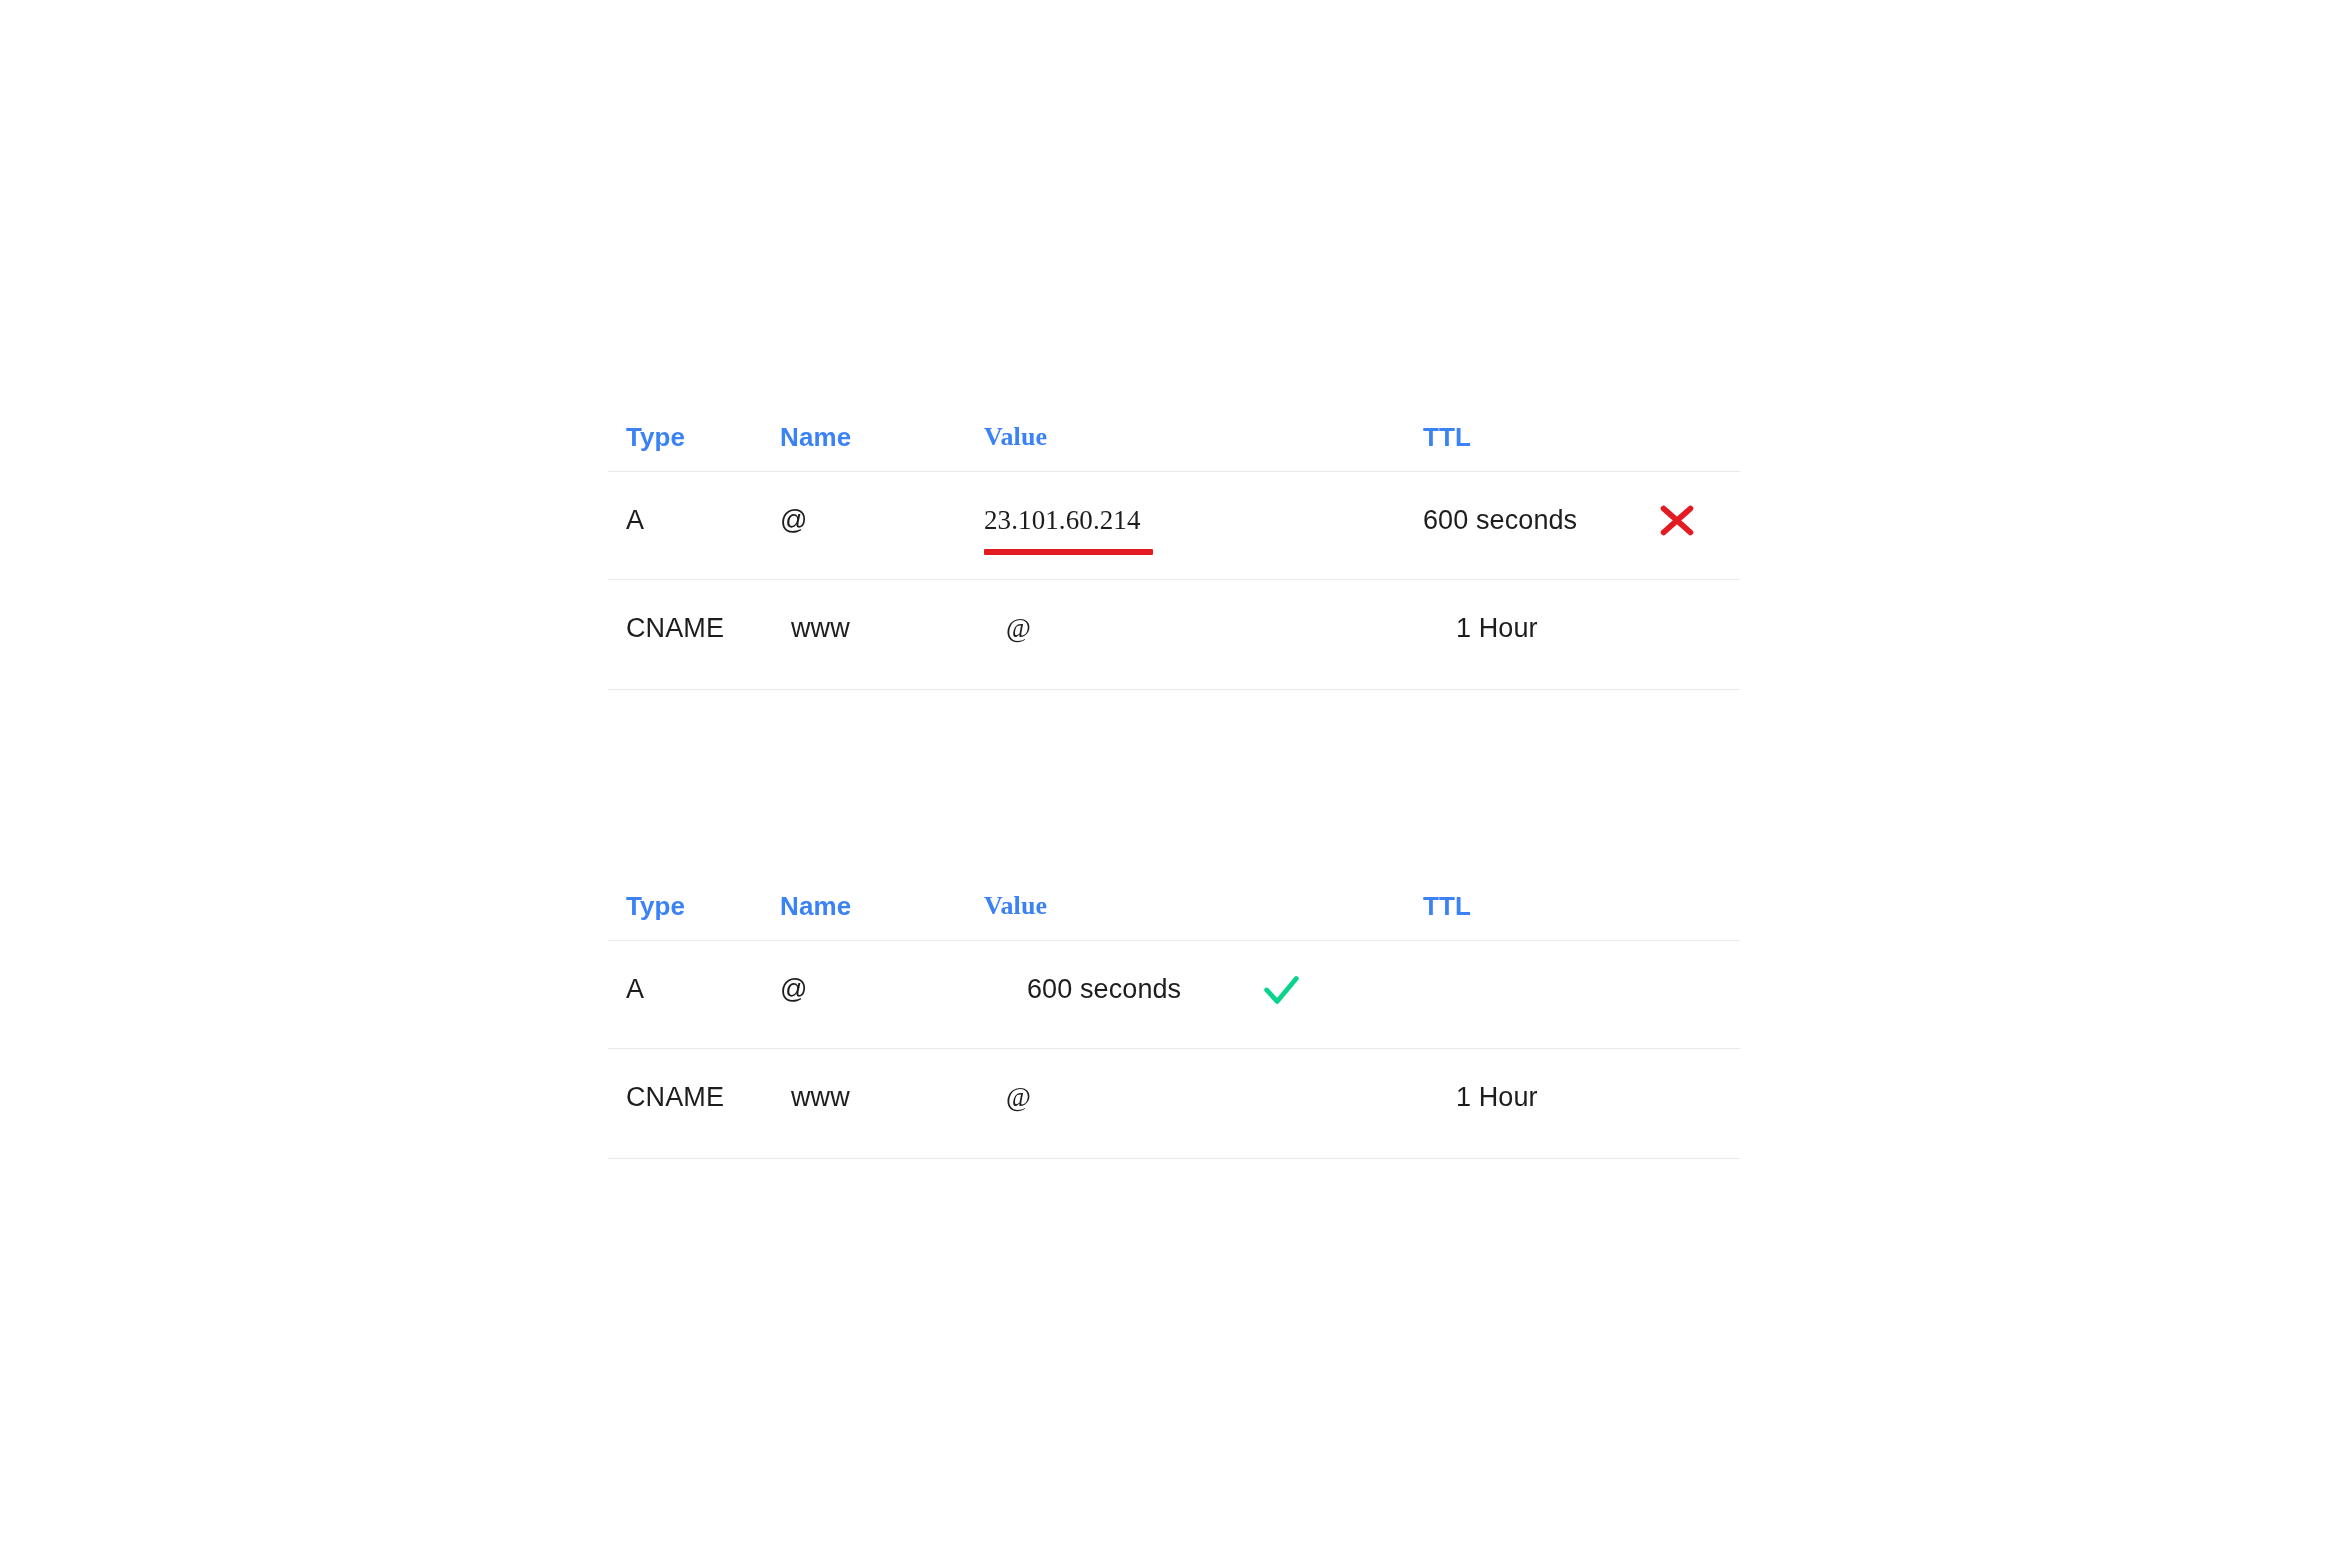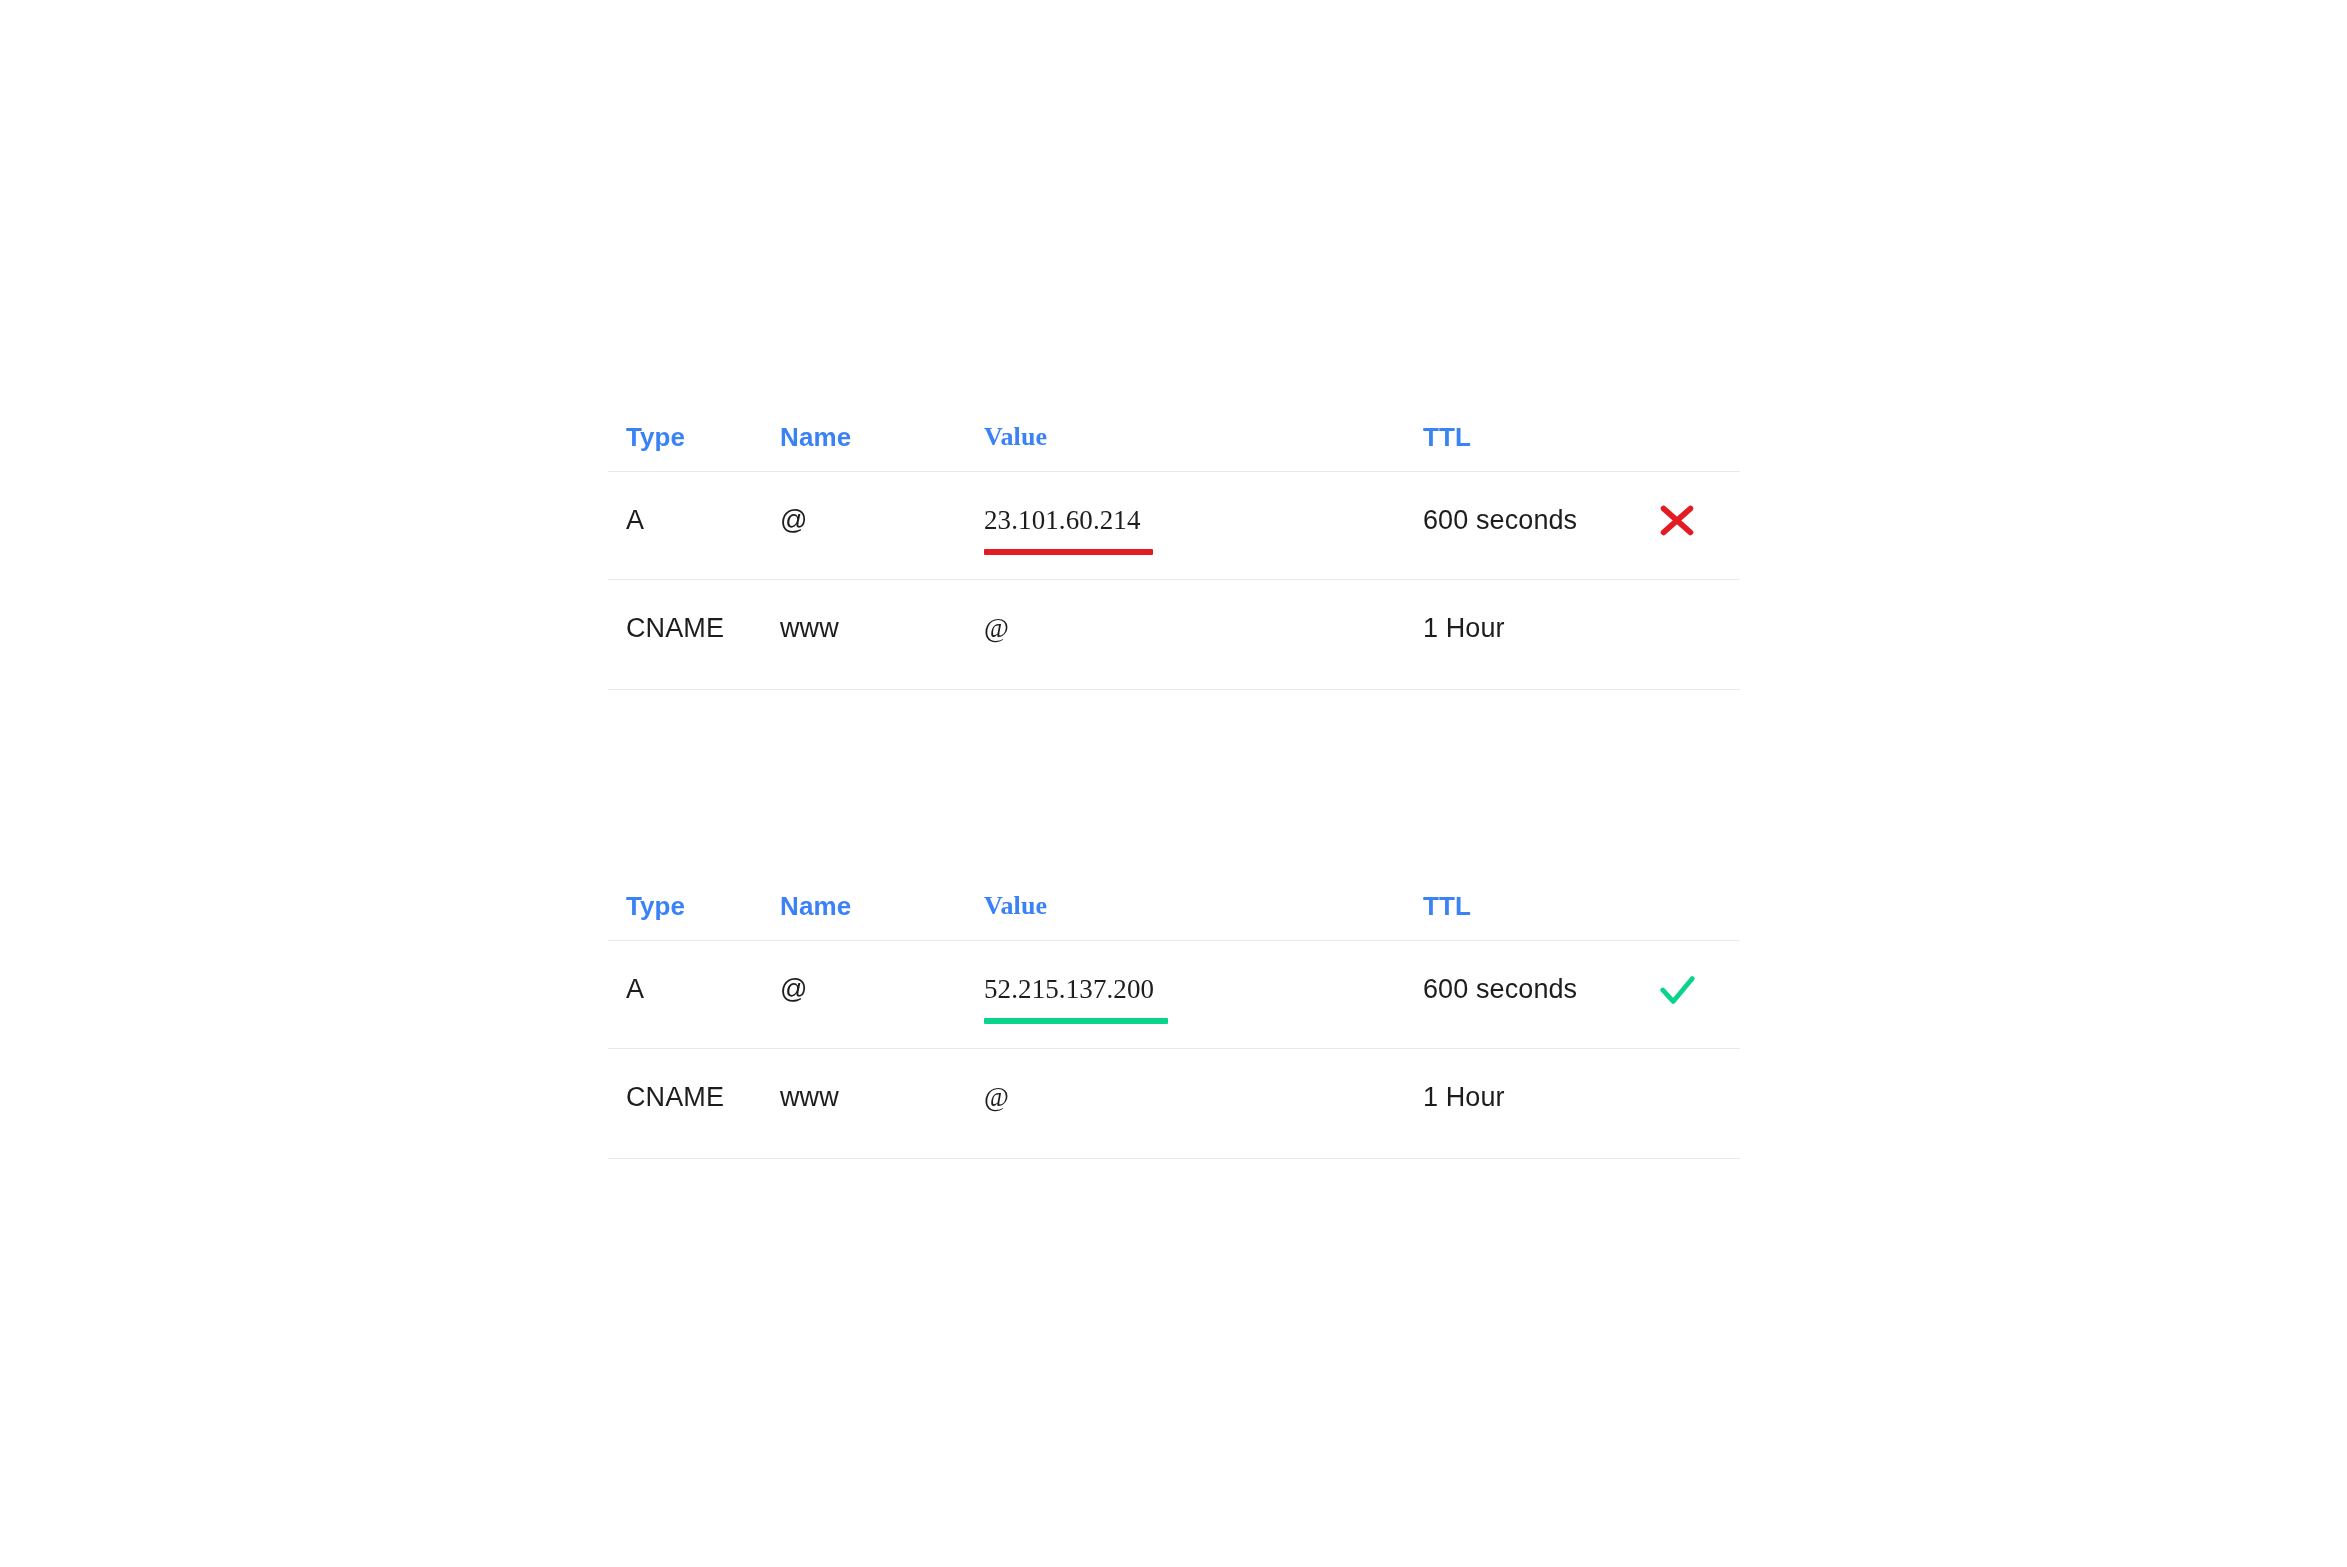--- a/index.html
+++ b/index.html
@@ -51,20 +51,21 @@
   }
 
   .dns-body-row {
     height: 108px;
     align-items: flex-start;
     border-bottom: 1.9px solid #e9e9ea;
     padding-top: 32px;
   }
   .dns-body-row.last-row {
     height: 110px;
+    gap: 11px;
   }
   .dns-body-row .cell {
     font-size: 27px;
     font-weight: normal;
     color: #1d1d1f;
     letter-spacing: 0.1px;
     line-height: 32.5px;
   }
 
   
@@ -151,26 +152,20 @@
       <div class="cell col-type">Type</div>
       <div class="cell col-name">Name</div>
       <div class="cell col-value">Value</div>
       <div class="cell col-ttl">TTL</div>
       <div class="cell col-status"></div>
     </div>
 
     <div class="dns-row dns-body-row">
       <div class="cell col-type">A</div>
       <div class="cell col-name">@</div>
-      <div class="cell col-value">
-        <span class="value-wrap">
-          <span>52.215.137.200</span>
-          <span class="value-underline underline-valid"></span>
-        </span>
-      </div>
       <div class="cell col-ttl">600 seconds</div>
       <div class="cell col-status">
         <span class="status-icon">
           <svg viewBox="0 0 46 46" xmlns="http://www.w3.org/2000/svg">
             <polyline points="8,24 19,36 39,12" fill="none" stroke="#0ad48b" stroke-width="5" stroke-linecap="round" stroke-linejoin="round"></polyline>
           </svg>
         </span>
       </div>
     </div>
 

